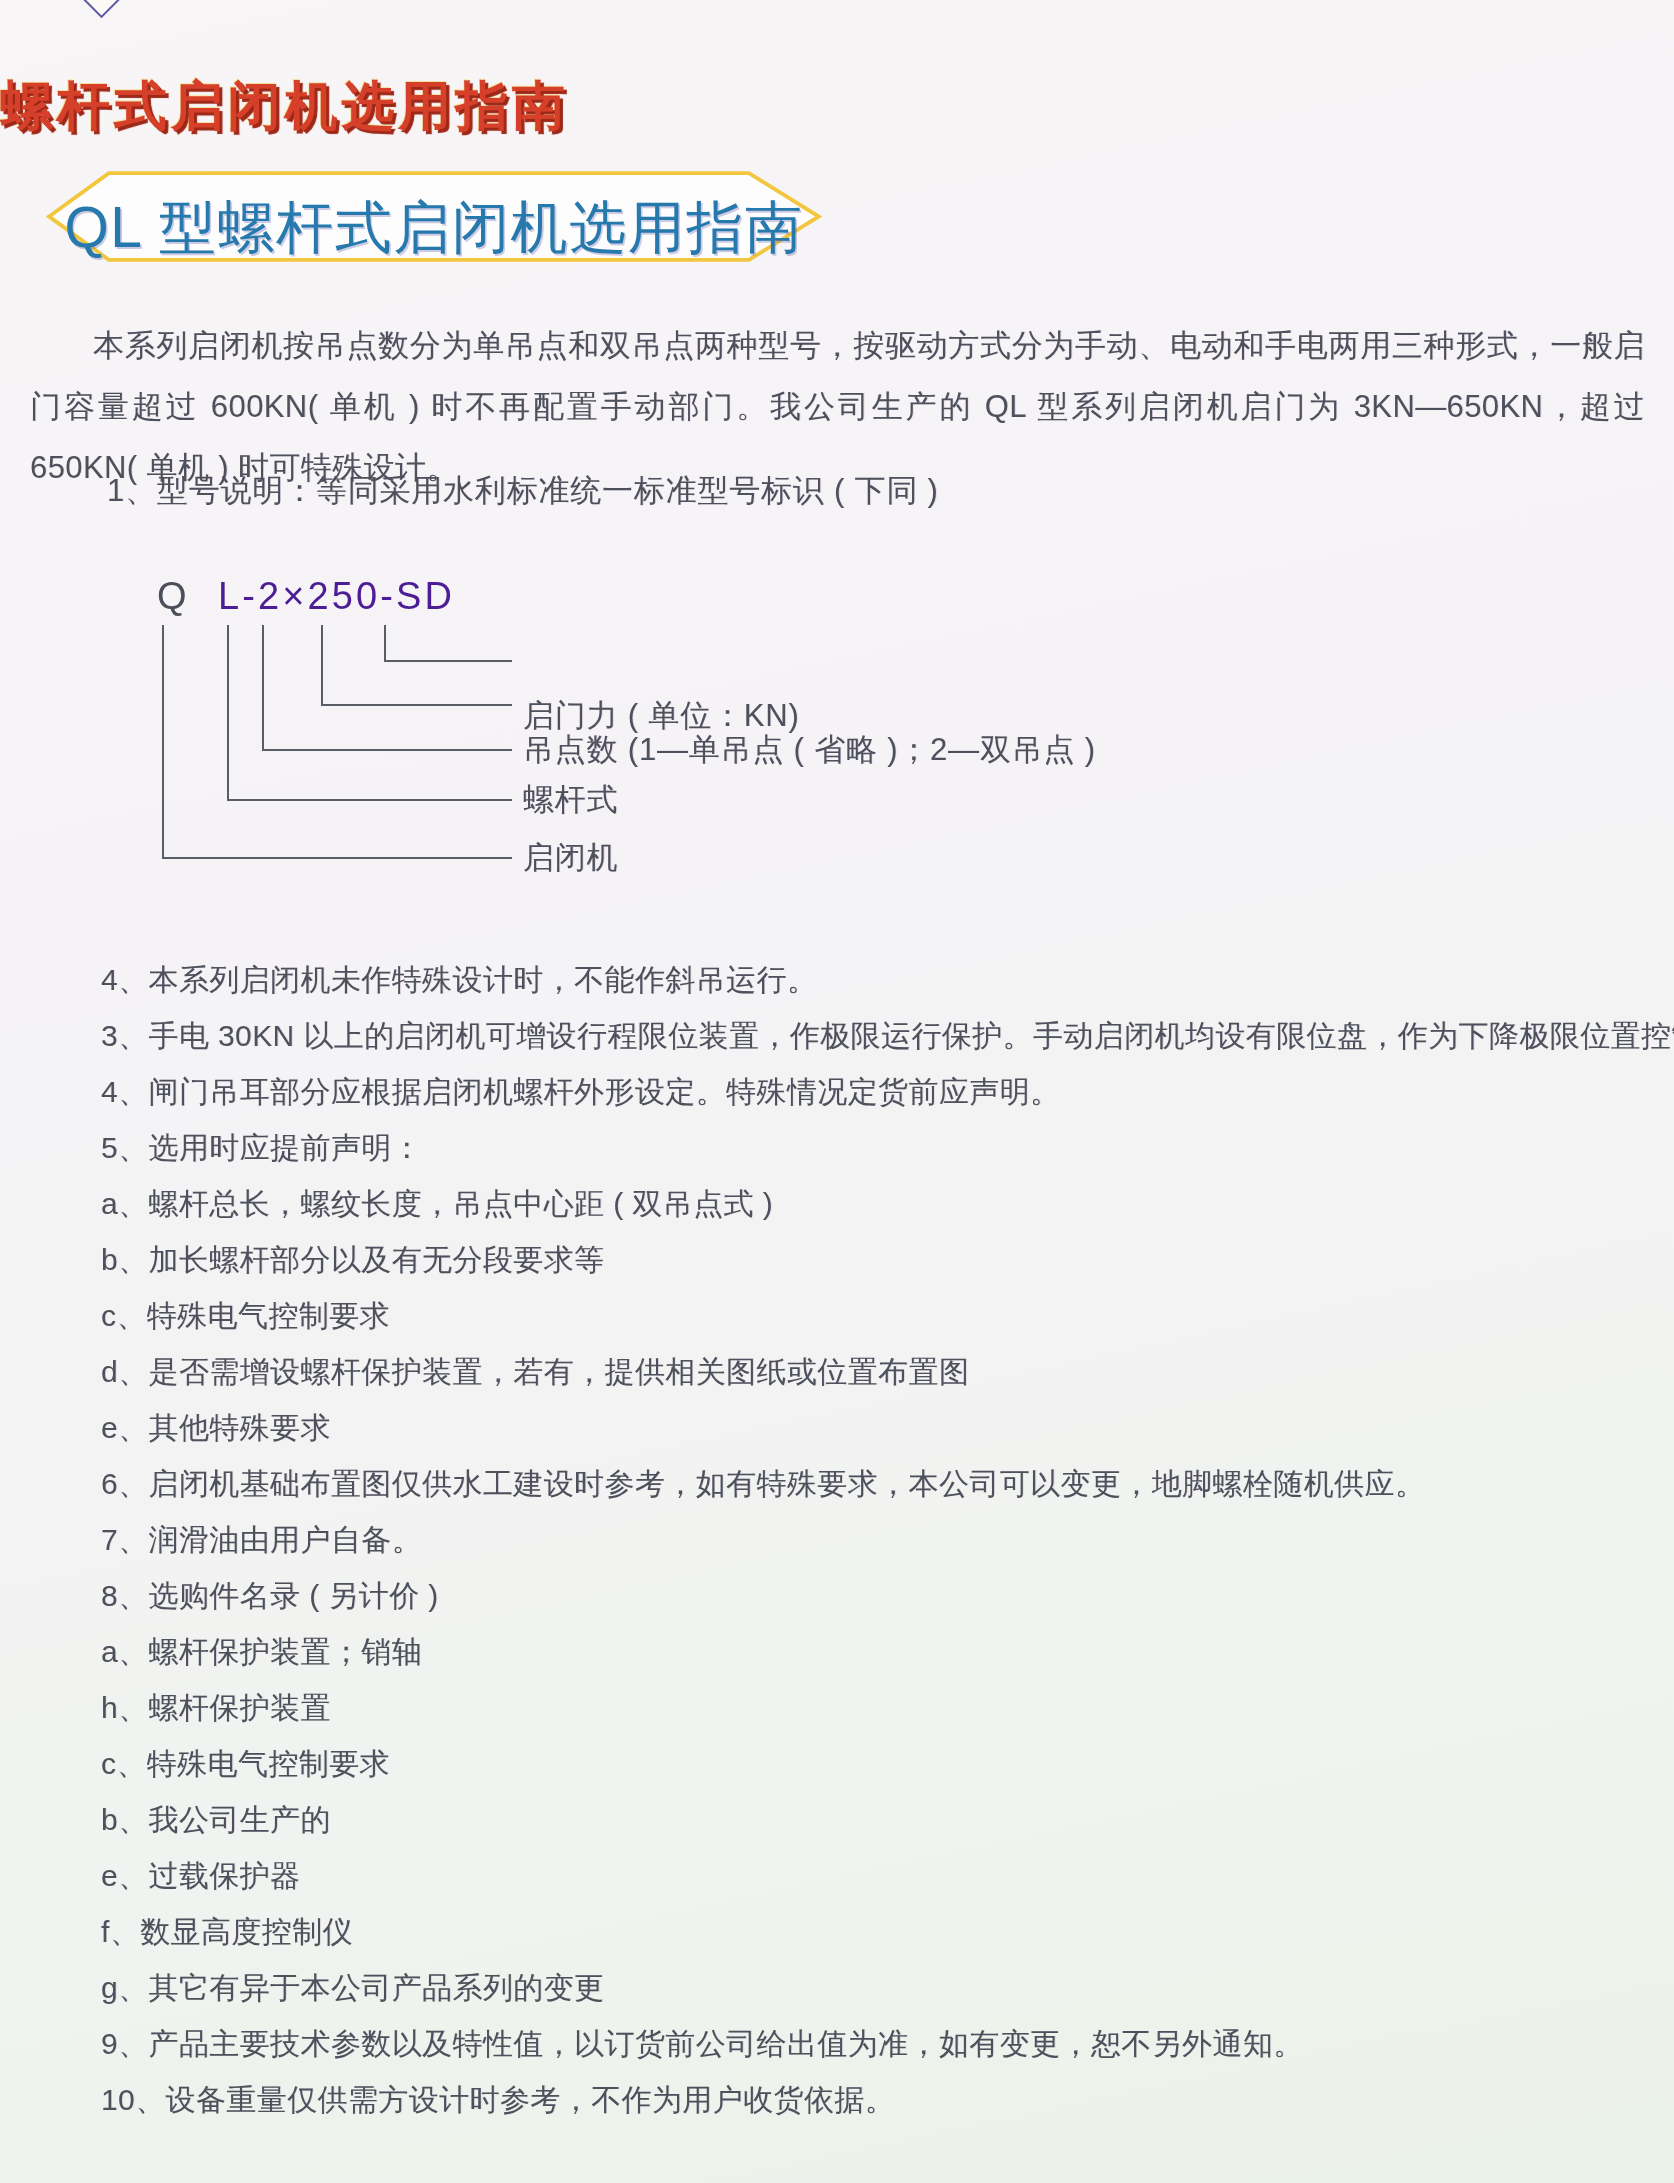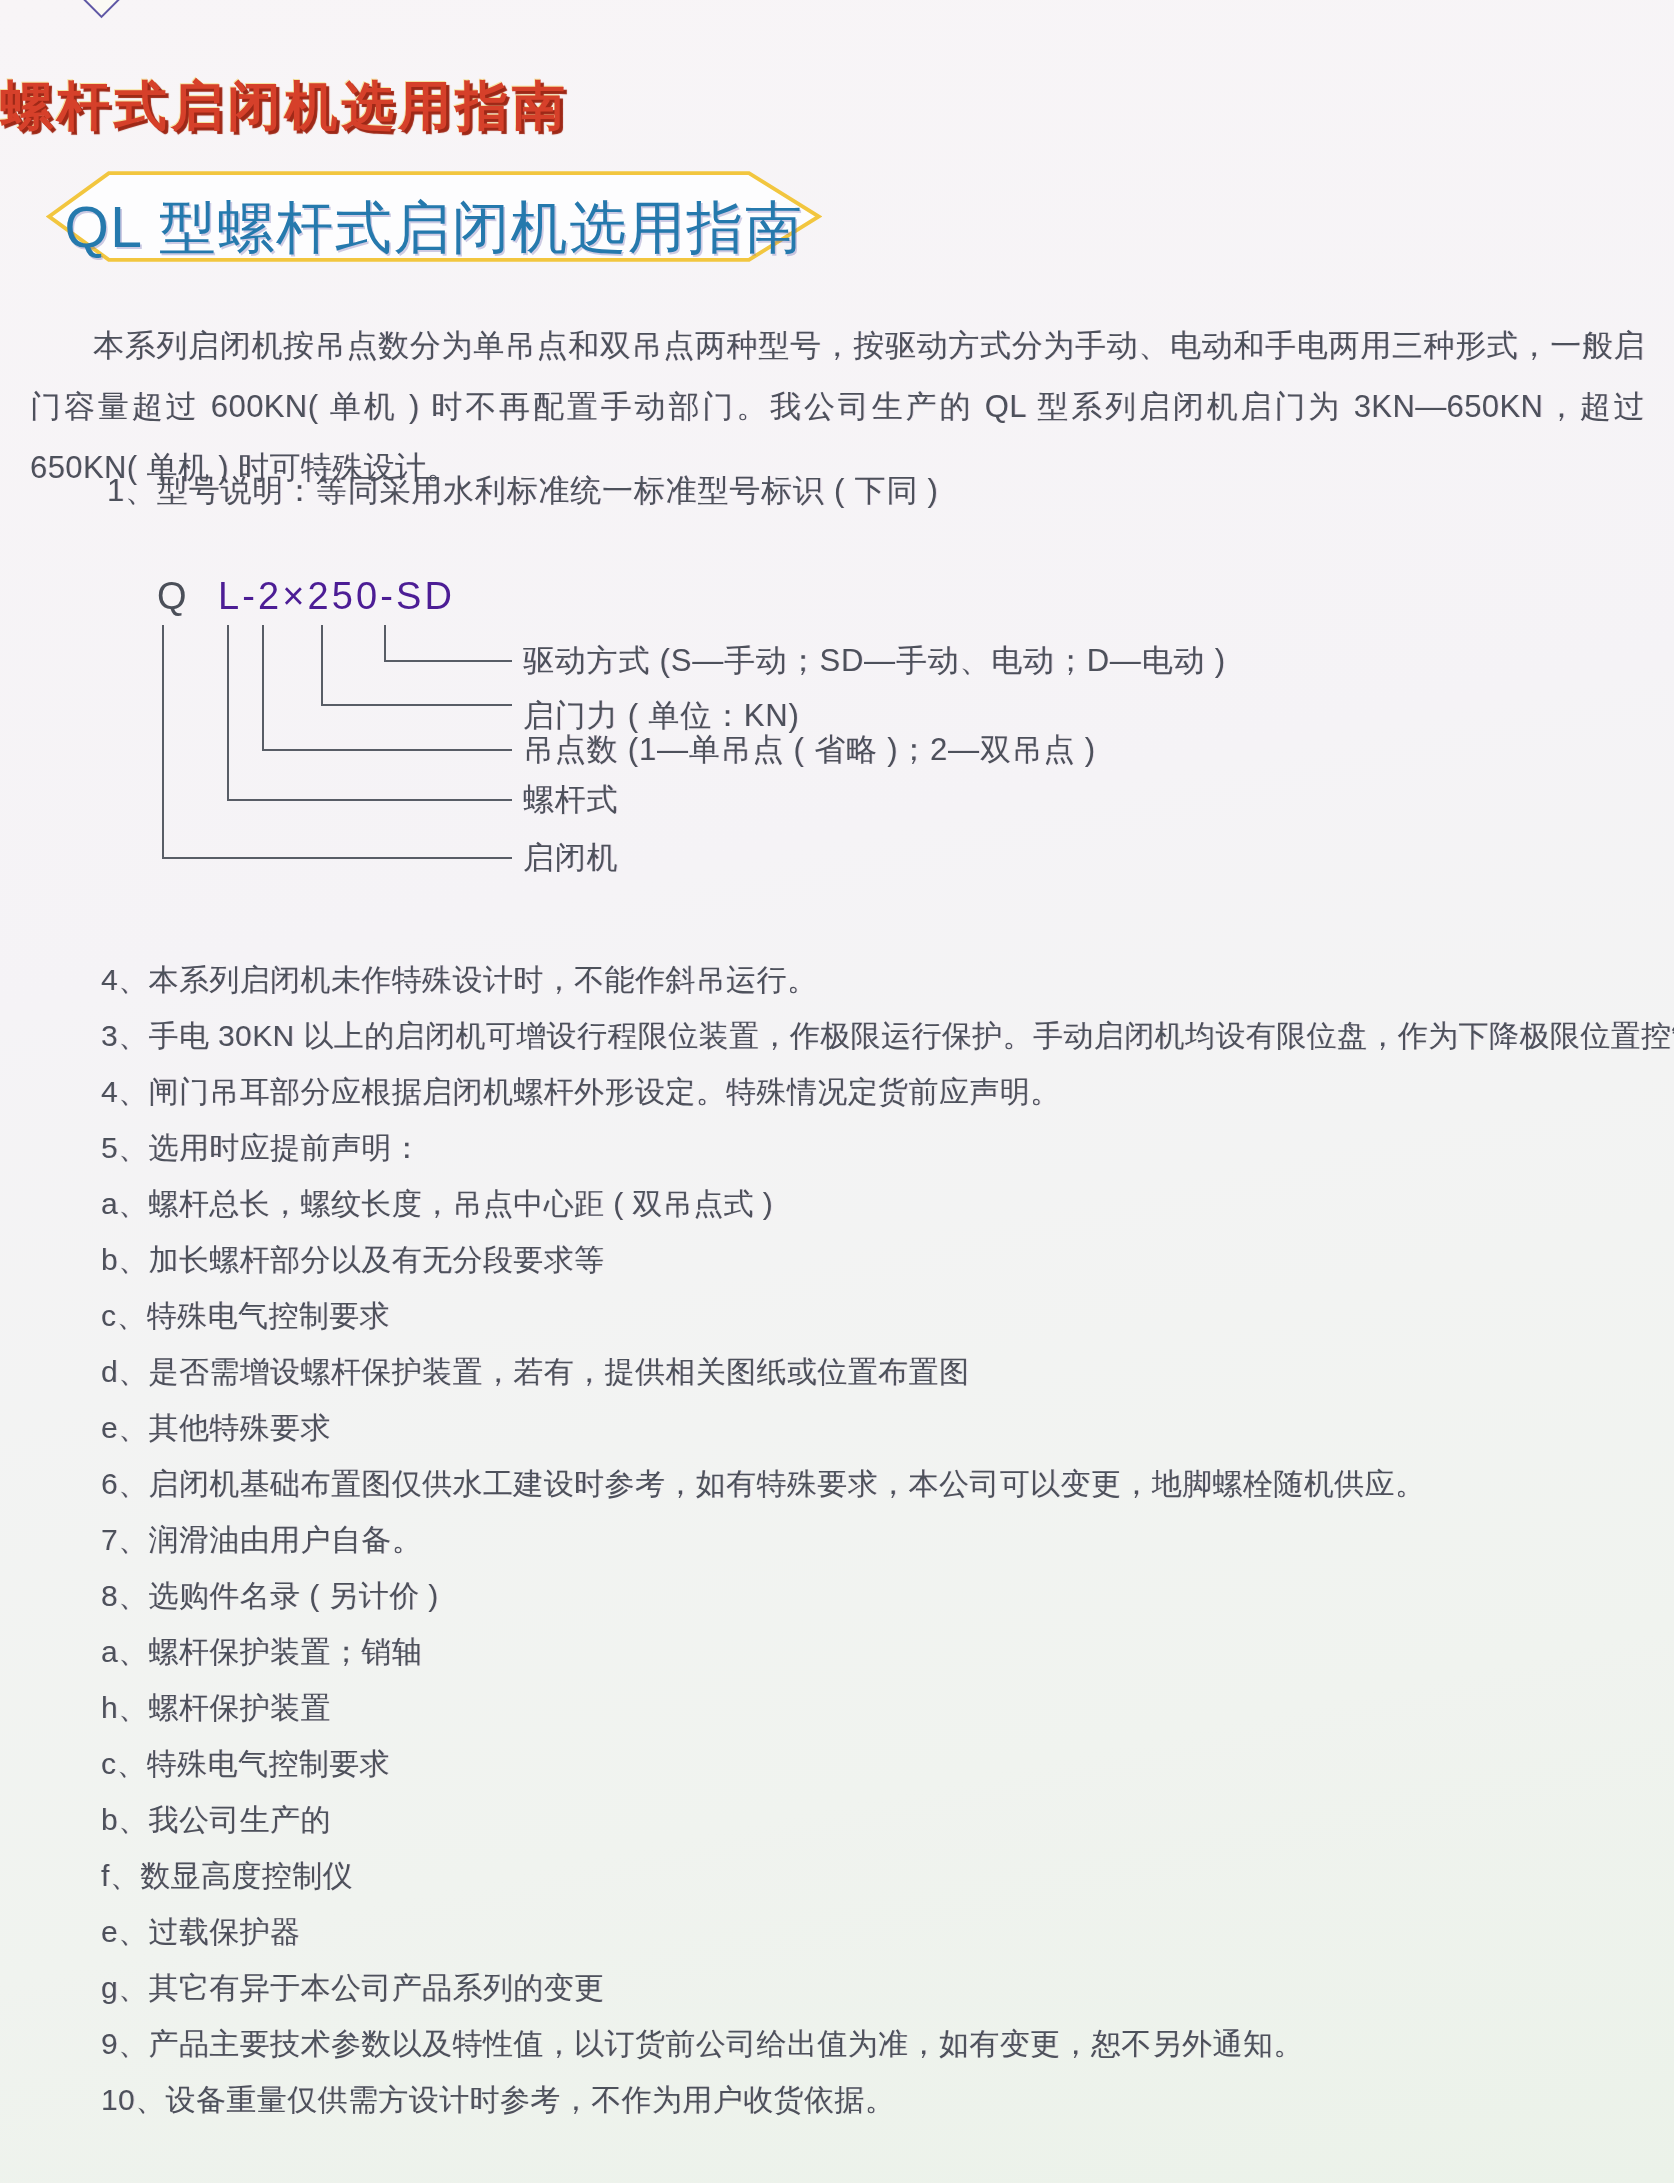--- a/index.html
+++ b/index.html
@@ -102,39 +102,38 @@
   <div class="dline l1"></div>
   <div class="dline l2"></div>
   <div class="dline l3"></div>
   <div class="dline l4"></div>
   <div class="dline l5"></div>
 
   <div class="dlabel d1">启闭机</div>
   <div class="dlabel d2">螺杆式</div>
   <div class="dlabel d3">吊点数 (1—单吊点 ( 省略 )；2—双吊点 )</div>
   <div class="dlabel d4">启门力 ( 单位：KN)</div>
-  <div class="dlabel d5">驱动方式 (S—手动；SD—手动、电动；D—电动 )</div>
 </div>
 
 <div class="notes">
   <div class="note-item">4、本系列启闭机未作特殊设计时，不能作斜吊运行。</div>
   <div class="note-item">3、手电 30KN 以上的启闭机可增设行程限位装置，作极限运行保护。手动启闭机均设有限位盘，作为下降极限位置控制。</div>
   <div class="note-item">4、闸门吊耳部分应根据启闭机螺杆外形设定。特殊情况定货前应声明。</div>
   <div class="note-item">5、选用时应提前声明：</div>
   <div class="note-item">a、螺杆总长，螺纹长度，吊点中心距 ( 双吊点式 )</div>
   <div class="note-item">b、加长螺杆部分以及有无分段要求等</div>
   <div class="note-item">c、特殊电气控制要求</div>
   <div class="note-item">d、是否需增设螺杆保护装置，若有，提供相关图纸或位置布置图</div>
   <div class="note-item">e、其他特殊要求</div>
   <div class="note-item">6、启闭机基础布置图仅供水工建设时参考，如有特殊要求，本公司可以变更，地脚螺栓随机供应。</div>
   <div class="note-item">7、润滑油由用户自备。</div>
   <div class="note-item">8、选购件名录 ( 另计价 )</div>
   <div class="note-item">a、螺杆保护装置；销轴</div>
   <div class="note-item">h、螺杆保护装置</div>
   <div class="note-item">c、特殊电气控制要求</div>
   <div class="note-item">b、我公司生产的</div>
+  <div class="note-item">e、过载保护器</div>
   <div class="note-item">f、数显高度控制仪</div>
-  <div class="note-item">e、过载保护器</div>
   <div class="note-item">g、其它有异于本公司产品系列的变更</div>
   <div class="note-item">9、产品主要技术参数以及特性值，以订货前公司给出值为准，如有变更，恕不另外通知。</div>
   <div class="note-item">10、设备重量仅供需方设计时参考，不作为用户收货依据。</div>
 </div>
 
 
 </body></html>

